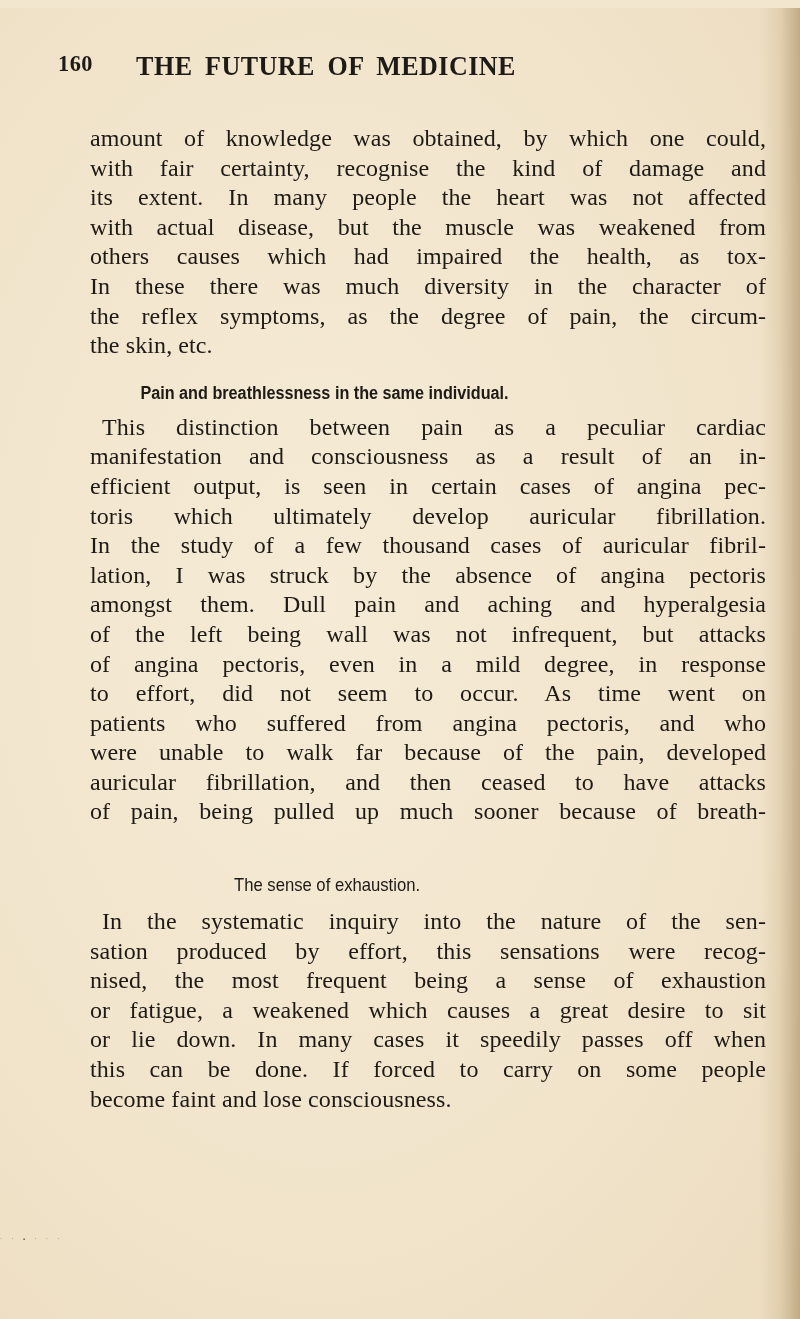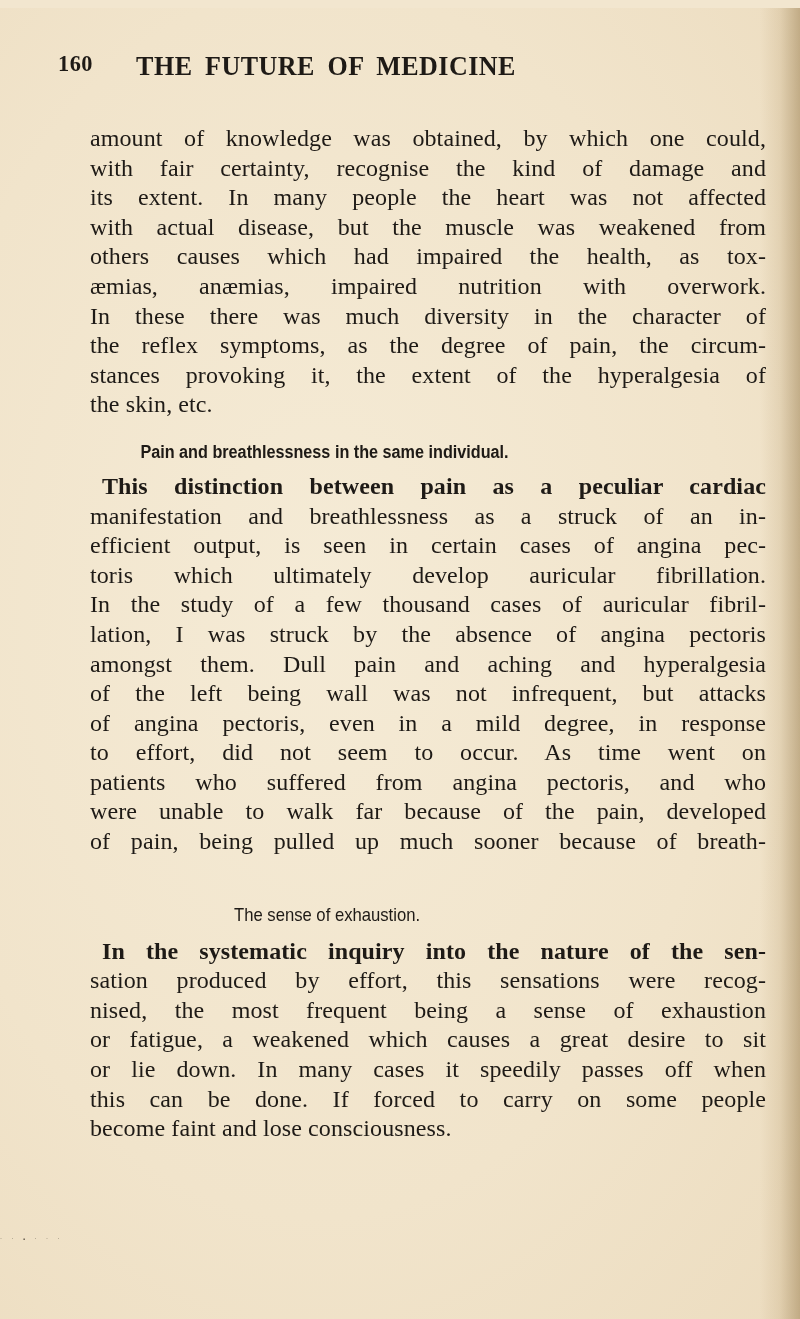--- a/index.html
+++ b/index.html
@@ -65,21 +65,20 @@
       white-space: nowrap;
       text-align: justify;
       text-align-last: justify;
       letter-spacing: 0.1px;
     }
     .line.last {
       text-align-last: left;
     }
     .line.indent {
       padding-left: 12px;
-      font-weight: bold;
     }
     .subhead {
       display: block;
       height: 36px;
       line-height: 36px;
       font-family: "Liberation Sans", "DejaVu Sans", sans-serif;
       font-weight: bold;
       font-size: 18px;
       white-space: nowrap;
       transform: scaleX(0.9);
@@ -117,42 +116,41 @@
   </div>
 
   <div class="body-text">
 
     <div>
       <span class="line">amount of knowledge was obtained, by which one could,</span>
       <span class="line">with fair certainty, recognise the kind of damage and</span>
       <span class="line">its extent.  In many people the heart was not affected</span>
       <span class="line">with actual disease, but the muscle was weakened from</span>
       <span class="line">others causes which had impaired the health, as tox-</span>
-      <span class="line">æmias, anæmias, impaired nutrition with overwork.</span>
       <span class="line">In these there was much diversity in the character of</span>
       <span class="line">the reflex symptoms, as the degree of pain, the circum-</span>
-      <span class="line">stances provoking it, the extent of the hyperalgesia of</span>
       <span class="line last">the skin, etc.</span>
     </div>
 
     <span class="subhead one">Pain and breathlessness in the same individual.</span>
 
     <div>
       <span class="line indent">This distinction between pain as a peculiar cardiac</span>
-      <span class="line">manifestation and breathlessness as a struck of an in-</span>
+      <span class="line">manifestation and consciousness as a result of an in-</span>
       <span class="line">efficient output, is seen in certain cases of angina pec-</span>
       <span class="line">toris which ultimately develop auricular fibrillation.</span>
       <span class="line">In the study of a few thousand cases of auricular fibril-</span>
       <span class="line">lation, I was struck by the absence of angina pectoris</span>
       <span class="line">amongst them.  Dull pain and aching and hyperalgesia</span>
       <span class="line">of the left being wall was not infrequent, but attacks</span>
       <span class="line">of angina pectoris, even in a mild degree, in response</span>
       <span class="line">to effort, did not seem to occur.  As time went on</span>
       <span class="line">patients who suffered from angina pectoris, and who</span>
       <span class="line">were unable to walk far because of the pain, developed</span>
+      <span class="line">auricular fibrillation, and then ceased to have attacks</span>
       <span class="line">of pain, being pulled up much sooner because of breath-</span>
     </div>
 
     <span class="subhead two">The sense of exhaustion.</span>
 
     <div>
       <span class="line indent">In the systematic inquiry into the nature of the sen-</span>
       <span class="line">sation produced by effort, this sensations were recog-</span>
       <span class="line">nised, the most frequent being a sense of exhaustion</span>
       <span class="line">or fatigue, a weakened which causes a great desire to sit</span>

